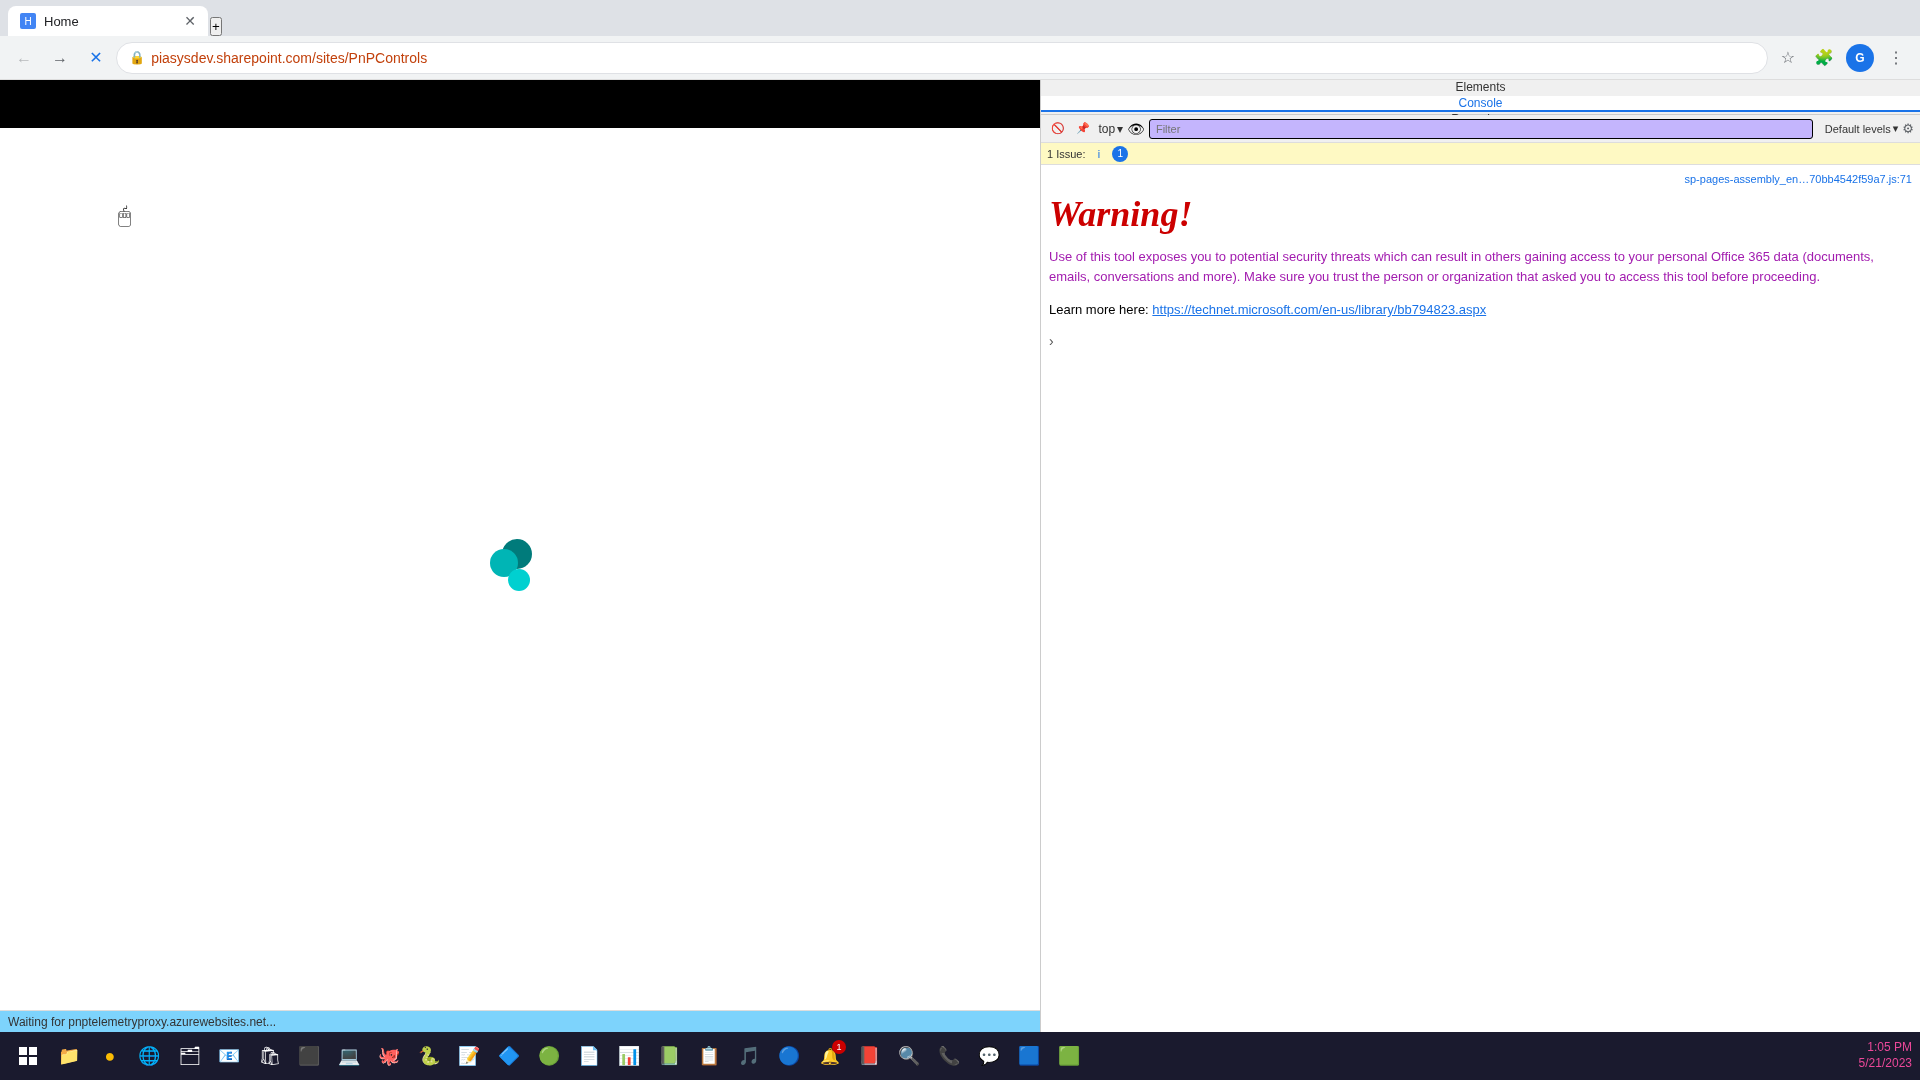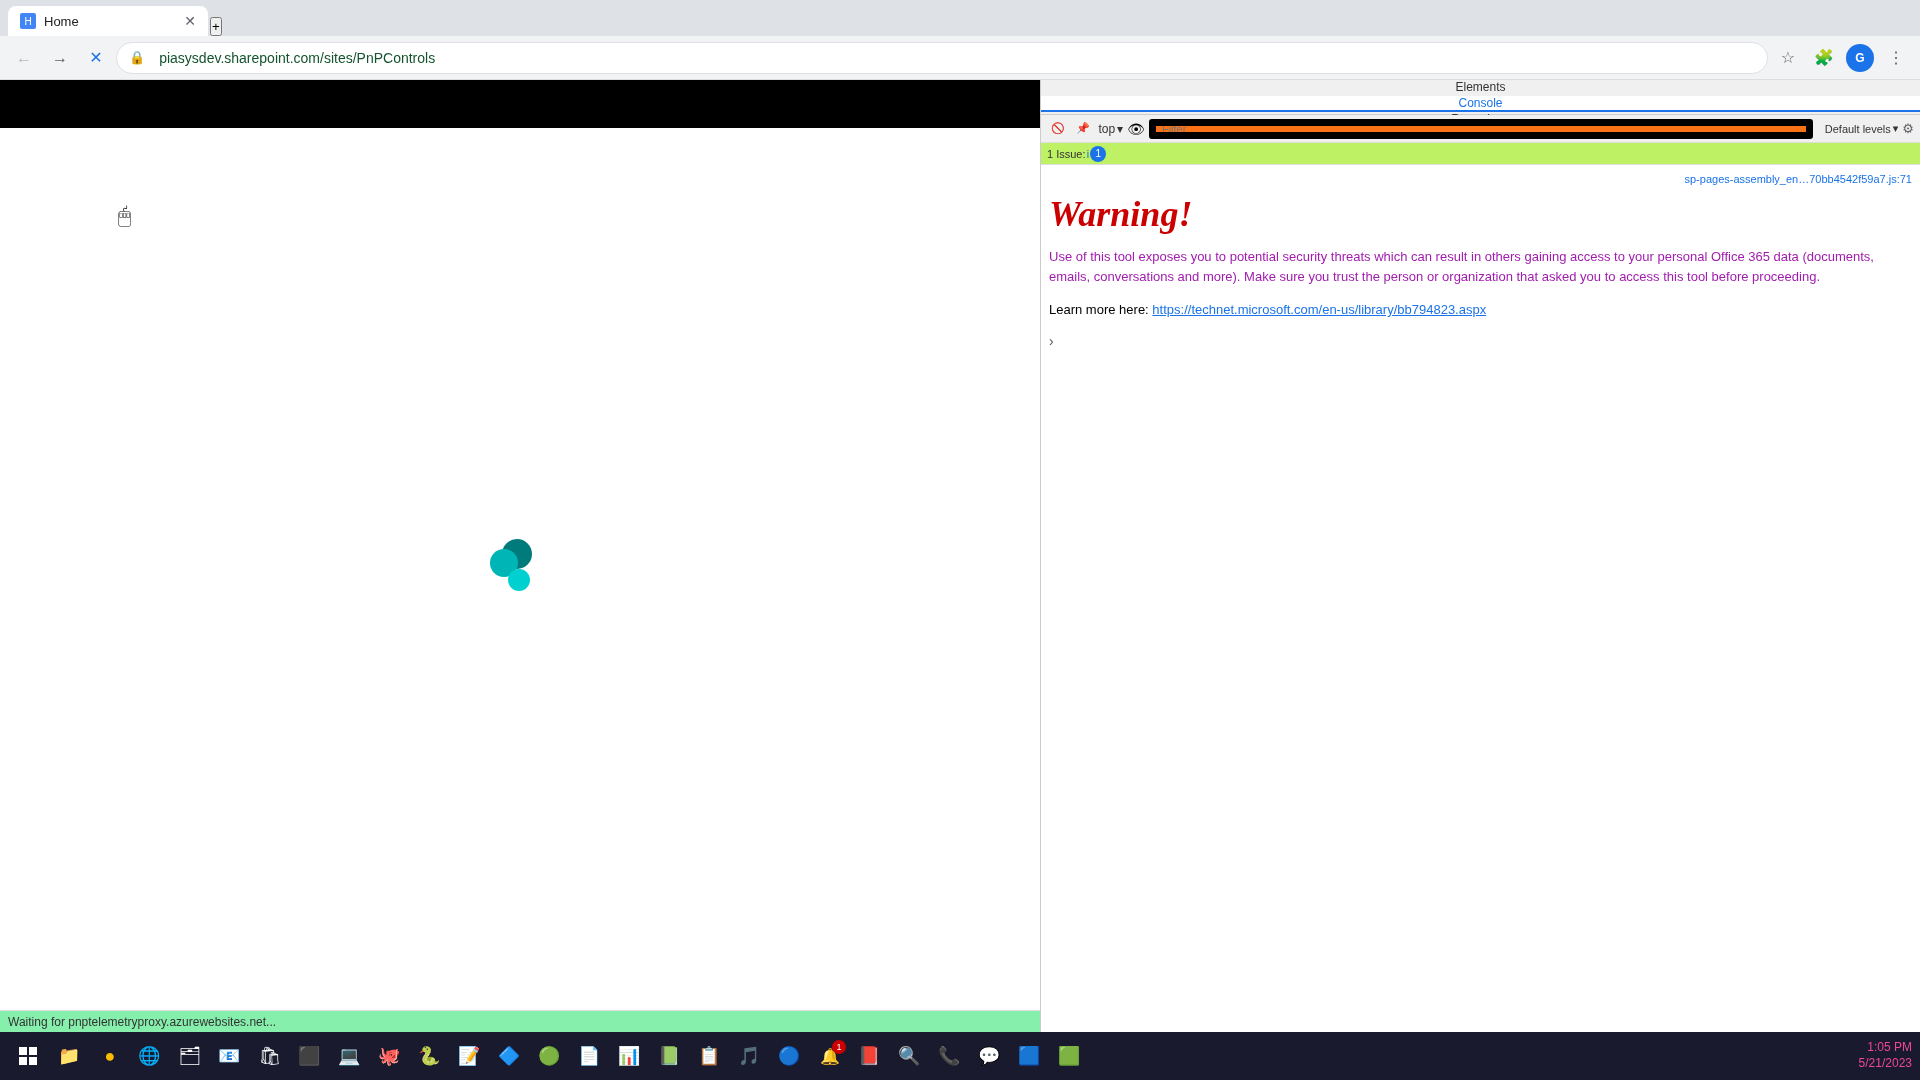--- a/index.html
+++ b/index.html
@@ -65,21 +65,21 @@
       border: 1px solid #dfe1e5;
       border-radius: 20px;
       display: flex;
       align-items: center;
       padding: 0 12px;
       gap: 6px;
       font-size: 14px;
       color: #202124;
     }
     .address-bar .lock-icon { color: #5f6368; font-size: 13px; }
-    .address-bar .url { flex: 1; font-size: 14px; color: #14532d; margin-left: 8px; }
+    .address-bar .url { flex: 1; font-size: 14px; color: #c2410c; }
 
     .toolbar-right {
       display: flex; gap: 4px; align-items: center;
     }
     .avatar-circle {
       width: 28px; height: 28px; border-radius: 50%;
       background: #1a73e8; display: flex; align-items: center; justify-content: center;
       color: #fff; font-size: 12px; font-weight: bold;
     }
 
@@ -206,42 +206,42 @@
       font-size: 11px; color: #333;
       padding: 2px 4px; border-radius: 3px;
     }
     .top-selector {
       display: flex; align-items: flex-end; gap: 2px;
       background: transparent; border: none; cursor: pointer;
       font-size: 12px; color: #333;
     }
     .eye-icon { font-size: 14px; }
     .filter-input {
-      flex: 1; height: 20px; border: 7px solid #000000; border-radius: 3px;
+      flex: 1; height: 20px; border: 1px solid #000000; border-radius: 3px;
       padding: 0 6px; font-size: 11px;
-      background: #f97316;
+      background: #c4b5fd;
     }
     .default-levels {
       display: flex; align-items: center; gap: 2px;
       background: transparent; border: none; cursor: pointer;
       font-size: 11px; color: #333; padding-left: 8px;
     }
     .gear-btn {
       background: transparent; border: none; cursor: pointer;
       font-size: 13px; color: #5f6368;
     }
 
     .devtools-issues-bar {
       height: 22px;
-      background: #bef264;
+      background: #fef9c3;
       border-bottom: 1px solid #ddd;
       display: flex;
       align-items: center;
       padding: 0 6px;
-      gap: 1px;
+      gap: 12px;
       font-size: 11px;
       color: #333;
     }
     .issue-icon { color: #1a73e8; font-size: 11px; }
 
     .devtools-content {
       flex: 1;
       overflow-y: auto;
       padding: 8px;
       background: #fff;
@@ -283,21 +283,21 @@
     }
 
     .expand-arrow {
       font-size: 14px; color: #555; cursor: pointer;
       display: inline-block; margin-top: 12px;
     }
 
     
     .status-bar {
       height: 22px;
-      background: #86efac;
+      background: #7dd3fc;
       border-top: 1px solid #ddd;
       display: flex;
       align-items: center;
       padding: 8px 8px;
       font-size: 12px;
       color: #333;
     }
     .status-text { flex: 1; }
 
     

